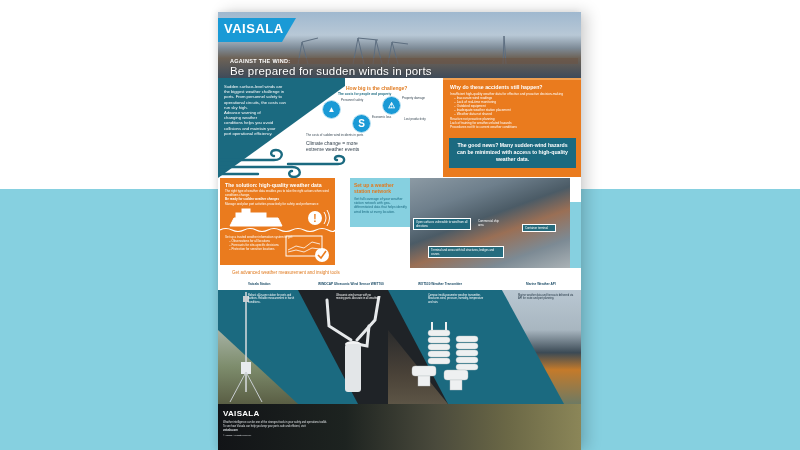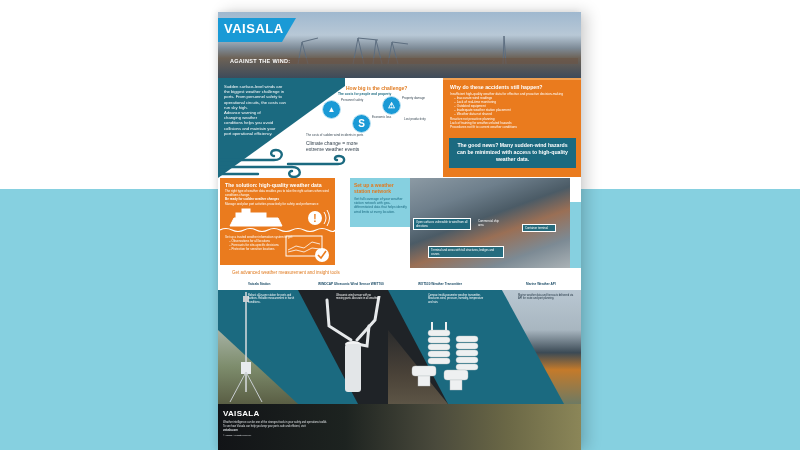--- a/index.html
+++ b/index.html
@@ -107,20 +107,21 @@
         <path d="M110 30 L114 8 L120 30"></path>
           <path d="M114 8 L130 10"></path>
         <path d="M225 30 L226 2 L228 30"></path>
       </g>
       <rect x="0" y="24" width="300" height="6" fill="#6a5344" opacity="0.6"></rect>
     </svg>
   </div>
   <div class="abs logo-tab"></div>
   <div class="abs logo-text">VAISALA</div>
   <div class="abs kicker">AGAINST THE WIND:</div>
+  <div class="abs headline">Be prepared for sudden winds in ports</div>
 
   <div class="abs teal-left"></div>
   <div class="abs teal-text" style="left:6px; top:72px; width:62px;">Sudden surface-level winds are the biggest weather challenge in ports. From personnel safety to operational circuits, the costs can run sky high.</div>
   <div class="abs teal-text" style="left:6px; top:98px; width:52px;">Advance warning of changing weather conditions helps you avoid collisions and maintain your port operational efficiency.</div>
   <svg class="abs winds" viewBox="0 0 130 60">
     <g stroke="#1b6a80" stroke-width="2.4" fill="none" stroke-linecap="round">
       <path d="M2 38 L56 38 C66 38 66 28 58 28 C52 28 52 34 56 34"></path>
       <path d="M2 45 L74 45 C84 45 84 55 76 55 C70 55 70 49 74 49"></path>
       <path d="M2 52 L40 52"></path>
       <path d="M70 42 L120 42 C128 42 128 34 121 34 C116 34 116 38 119 38"></path>

